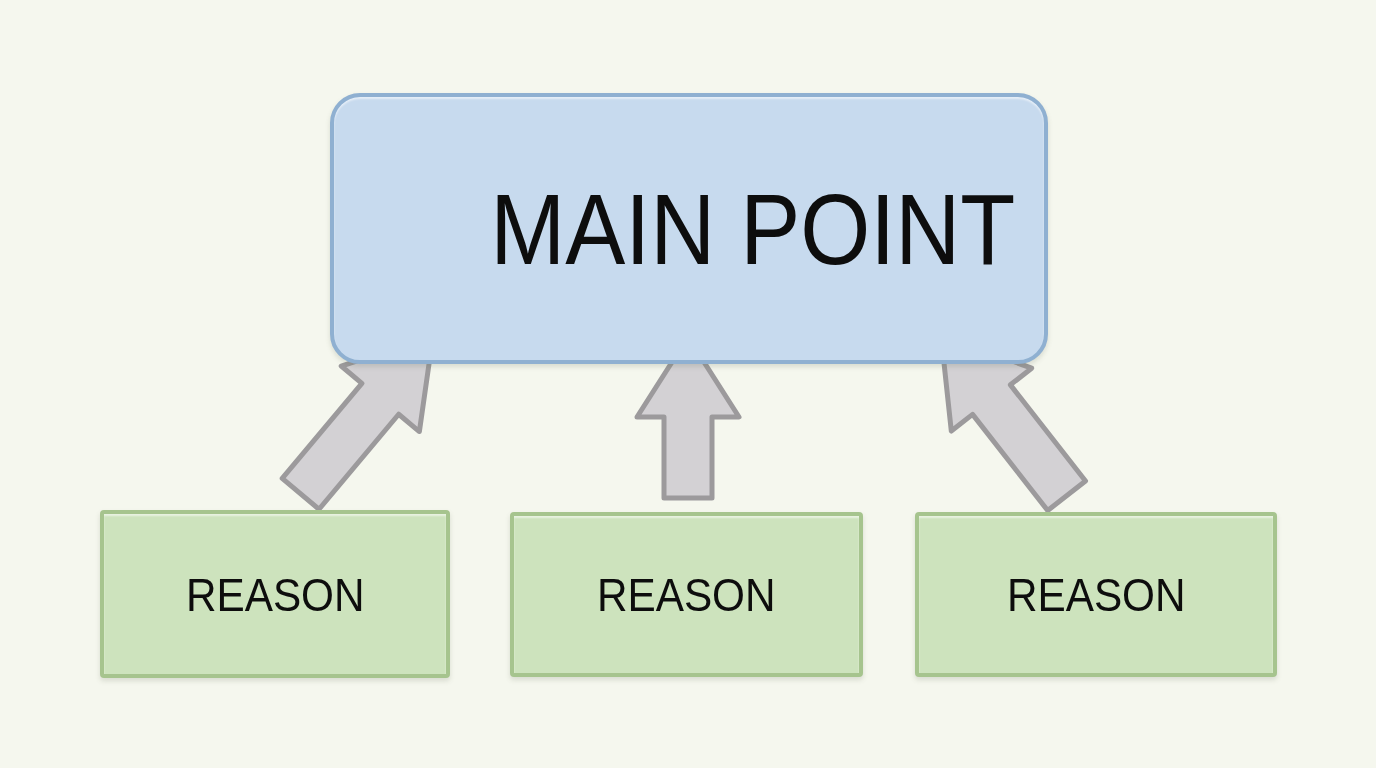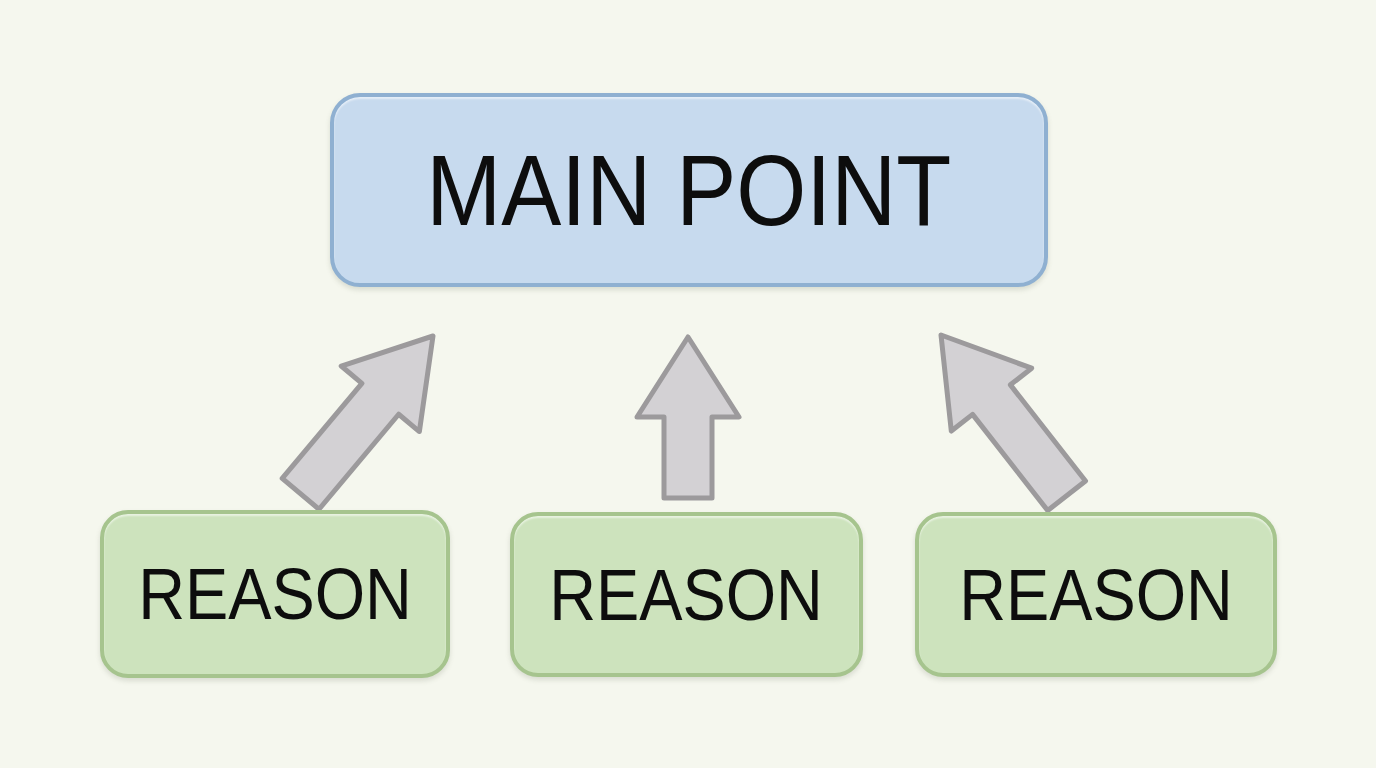--- a/index.html
+++ b/index.html
@@ -40,31 +40,32 @@
   .node .label {
     display: inline-block;
     transform: scaleX(0.9);
     white-space: nowrap;
     line-height: 1;
   }
   .node.main {
     left: 330px;
     top: 93px;
     width: 718px;
-    height: 194px;
+    height: 271px;
     border-radius: 30px;
     background: var(--main-fill, #c7daee);
     border: 4px solid var(--main-border, #8fb0d1);
     font-size: 100px;
+    justify-content: flex-end;
   }
   .node.reason {
-    border-radius: 28px;
+    border-radius: 4px;
     background: var(--reason-fill, #cde3bd);
     border: 4px solid var(--reason-border, #a6c48e);
-    font-size: 72px;
+    font-size: 47px;
   }
   .node.reason-1 { left: 100px; top: 510px; width: 350px; height: 168px; }
   .node.reason-2 { left: 510px; top: 512px; width: 353px; height: 165px; }
   .node.reason-3 { left: 915px; top: 512px; width: 362px; height: 165px; }
 </style>
 </head>
 <body>
 
 <div class="canvas">
 

